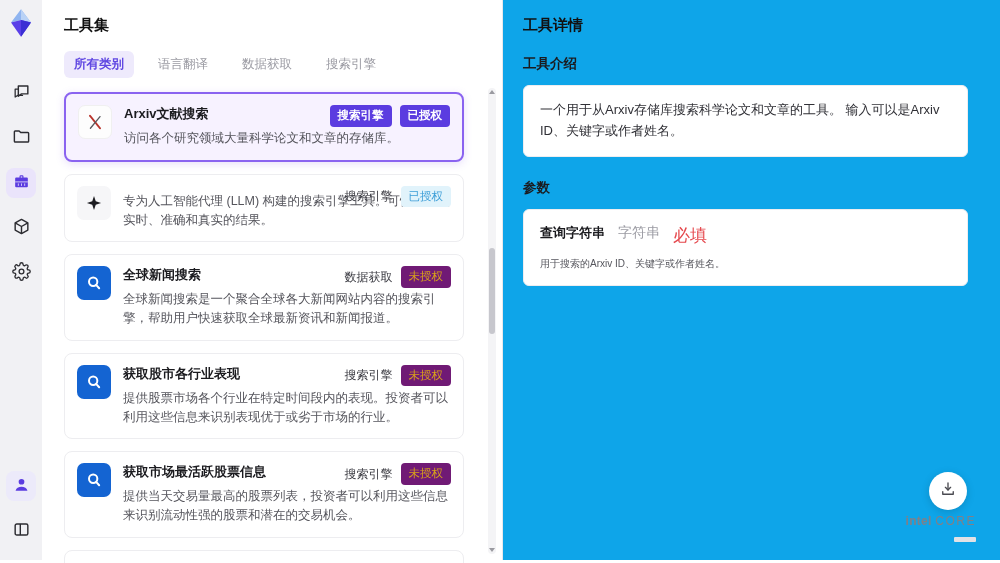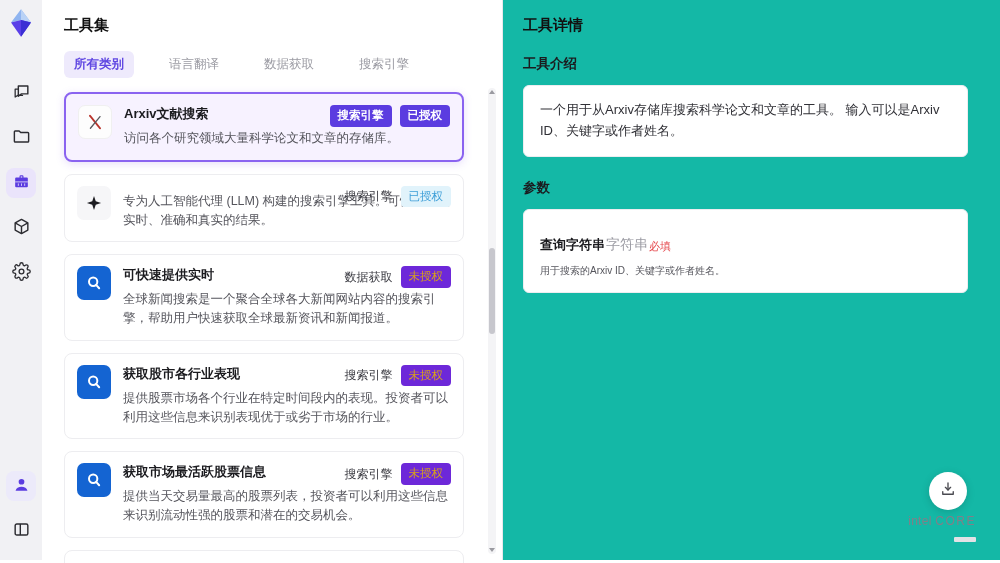--- a/index.html
+++ b/index.html
@@ -10,66 +10,66 @@
   .rail { width:42px; background:#f1f1f4; display:flex; flex-direction:column; align-items:center; padding:8px 0 10px; flex:none; }
   .rail .logo { width:30px; height:30px; margin-bottom:40px; }
   .rail-btn { width:30px; height:30px; border-radius:8px; display:flex; align-items:center; justify-content:center; margin-bottom:15px; cursor:pointer; }
   .rail-btn svg { width:19px; height:19px; }
   .rail-btn.active { background:#eae4fb; }
   .rail-spacer { flex:1; }
 
   
   .list-panel { width:460px; flex:none; padding:16px 24px 0 22px; position:relative; }
   .panel-title { font-size:15px; font-weight:bold; color:#111; margin-bottom:16px; }
-  .tabs { display:flex; align-items:center; gap:25px; margin-bottom:14px; }
+  .tabs { display:flex; align-items:center; gap:14px; margin-bottom:14px; }
   .tab { font-size:12.5px; color:#9a9aa2; padding:5px 10px; border-radius:6px; cursor:pointer; white-space:nowrap; }
   .tab.active { background:#eeeafc; color:#6048e2; font-weight:bold; }
 
   .tool-list { display:flex; flex-direction:column; gap:12px; padding-right:14px; }
   .card { position:relative; background:#fff; border:1px solid #ededf0; border-radius:8px; padding:11px 12px 12px; display:flex; gap:12px; }
   .card.selected { background:#f7f2ff; border:2px solid #8a63f0; box-shadow:0 2px 8px rgba(120,80,230,.18); }
   .card-icon { width:34px; height:34px; border-radius:7px; flex:none; display:flex; align-items:center; justify-content:center; background:#f6f6f8; }
   .card-icon.white { background:#fdfdfd; border:1px solid #f0f0f0; }
   .card-icon.blue { background:#1464d2; }
   .card-icon svg { width:20px; height:20px; }
   .card-body { flex:1; min-width:0; }
   .card-title { font-size:13px; font-weight:bold; color:#1b1b1f; line-height:18px; padding-right:70px; }
   .card-desc { font-size:12.5px; color:#55555c; line-height:1.5; margin-top:6px; word-break:break-all; }
   .card-tags { position:absolute; top:11px; right:12px; display:flex; align-items:center; gap:8px; }
   .badge { font-size:11.5px; line-height:1; padding:5px 8px; border-radius:4px; white-space:nowrap; }
   .badge.solid { background:#5b3ce0; color:#fff; font-weight:bold; }
   .tag-plain { font-size:12px; color:#3c3c43; white-space:nowrap; }
   .badge.auth-ok { background:#e1f3fb; color:#3f9fd8; }
-  .badge.auth-no { background:#6d28d9; color:#d8a21a; }
+  .badge.auth-no { background:#701a75; color:#d8a21a; }
 
   
   .vscroll { position:absolute; right:6px; top:88px; bottom:6px; width:8px; background:#f4f4f6; border-radius:4px; }
   .vscroll .thumb { position:absolute; left:1px; width:6px; top:160px; height:86px; background:#c7c7cd; border-radius:3px; }
   .vscroll .arr { position:absolute; left:1px; width:0; height:0; border-left:3px solid transparent; border-right:3px solid transparent; }
   .vscroll .arr.up { top:2px; border-bottom:4px solid #9a9aa0; }
   .vscroll .arr.down { bottom:2px; border-top:4px solid #9a9aa0; }
 
   
-  .details-panel { flex:1; background:#14b8a6; border-left:1px solid #e8e8ec; padding:16px 32px 0 20px; position:relative; }
+  .details-panel { flex:1; background:#0ea5e9; border-left:1px solid #e8e8ec; padding:16px 32px 0 20px; position:relative; }
   .details-title { font-size:15px; font-weight:bold; color:#111; margin-bottom:20px; }
   .section-head { font-size:13.5px; font-weight:bold; color:#1b1b1f; margin-bottom:12px; }
   .info-box { background:#fff; border:1px solid #ededf0; border-radius:6px; padding:14px 16px; margin-bottom:22px; }
   .info-box .intro { font-size:13px; color:#303036; line-height:1.6; }
-  .param-line { display:flex; align-items:flex-end; gap:1px;margin-top:12px; }
+  .param-line { display:flex; align-items:flex-start; gap:13px; }
   .param-name { font-size:13px; font-weight:bold; color:#1b1b1f; }
   .param-type { font-size:14px; color:#9a9aa2; }
-  .param-req { font-size:11px; color:#e5484d;font-family:Liberation Serif, serif; }
+  .param-req { font-size:17px; color:#e5484d;font-family:Liberation Serif, serif; }
   .param-desc { font-size:10px; color:#55555c; margin-top:9px; line-height:1.5; }
 
   
   .fab { position:absolute; right:33px; bottom:50px; width:38px; height:38px; border-radius:50%; background:#fff; box-shadow:0 2px 8px rgba(0,0,0,.15); display:flex; align-items:center; justify-content:center; cursor:pointer; }
   .fab svg { width:18px; height:18px; }
   .brand { position:absolute; right:24px; bottom:14px; text-align:right; }
   .brand-row { font-size:12px; color:#808088; letter-spacing:.3px; }
-  .brand-intel { font-weight:normal; }
+  .brand-intel { font-weight:bold; }
   .brand-core { text-transform:uppercase; font-size:12px; letter-spacing:1.5px; }
   .brand-sub { display:inline-block; width:22px; height:5px; background:#e2e2e6; border-radius:1px; margin-top:2px; }
 </style>
 </head>
 <body>
 
 <div class="app">
 
   <div class="rail">
     <div class="logo">
@@ -193,21 +193,21 @@
       </div>
 
       <div class="card">
         <div class="card-icon blue">
           <svg viewBox="0 0 24 24" fill="none" stroke="#fff" stroke-width="2.4" stroke-linecap="round">
             <circle cx="11" cy="10.5" r="5"></circle>
             <path d="M14.8 14.5l3.4 3.8"></path>
           </svg>
         </div>
         <div class="card-body">
-          <div class="card-title">可快速提供实时</div>
+          <div class="card-title">全球新闻搜索</div>
           <div class="card-desc">全球新闻搜索是一个聚合全球各大新闻网站内容的搜索引擎，帮助用户快速获取全球最新资讯和新闻报道。</div>
         </div>
         <div class="card-tags">
           <span class="tag-plain">数据获取</span>
           <span class="badge auth-no">未授权</span>
         </div>
       </div>
 
       <div class="card">
         <div class="card-icon blue">

